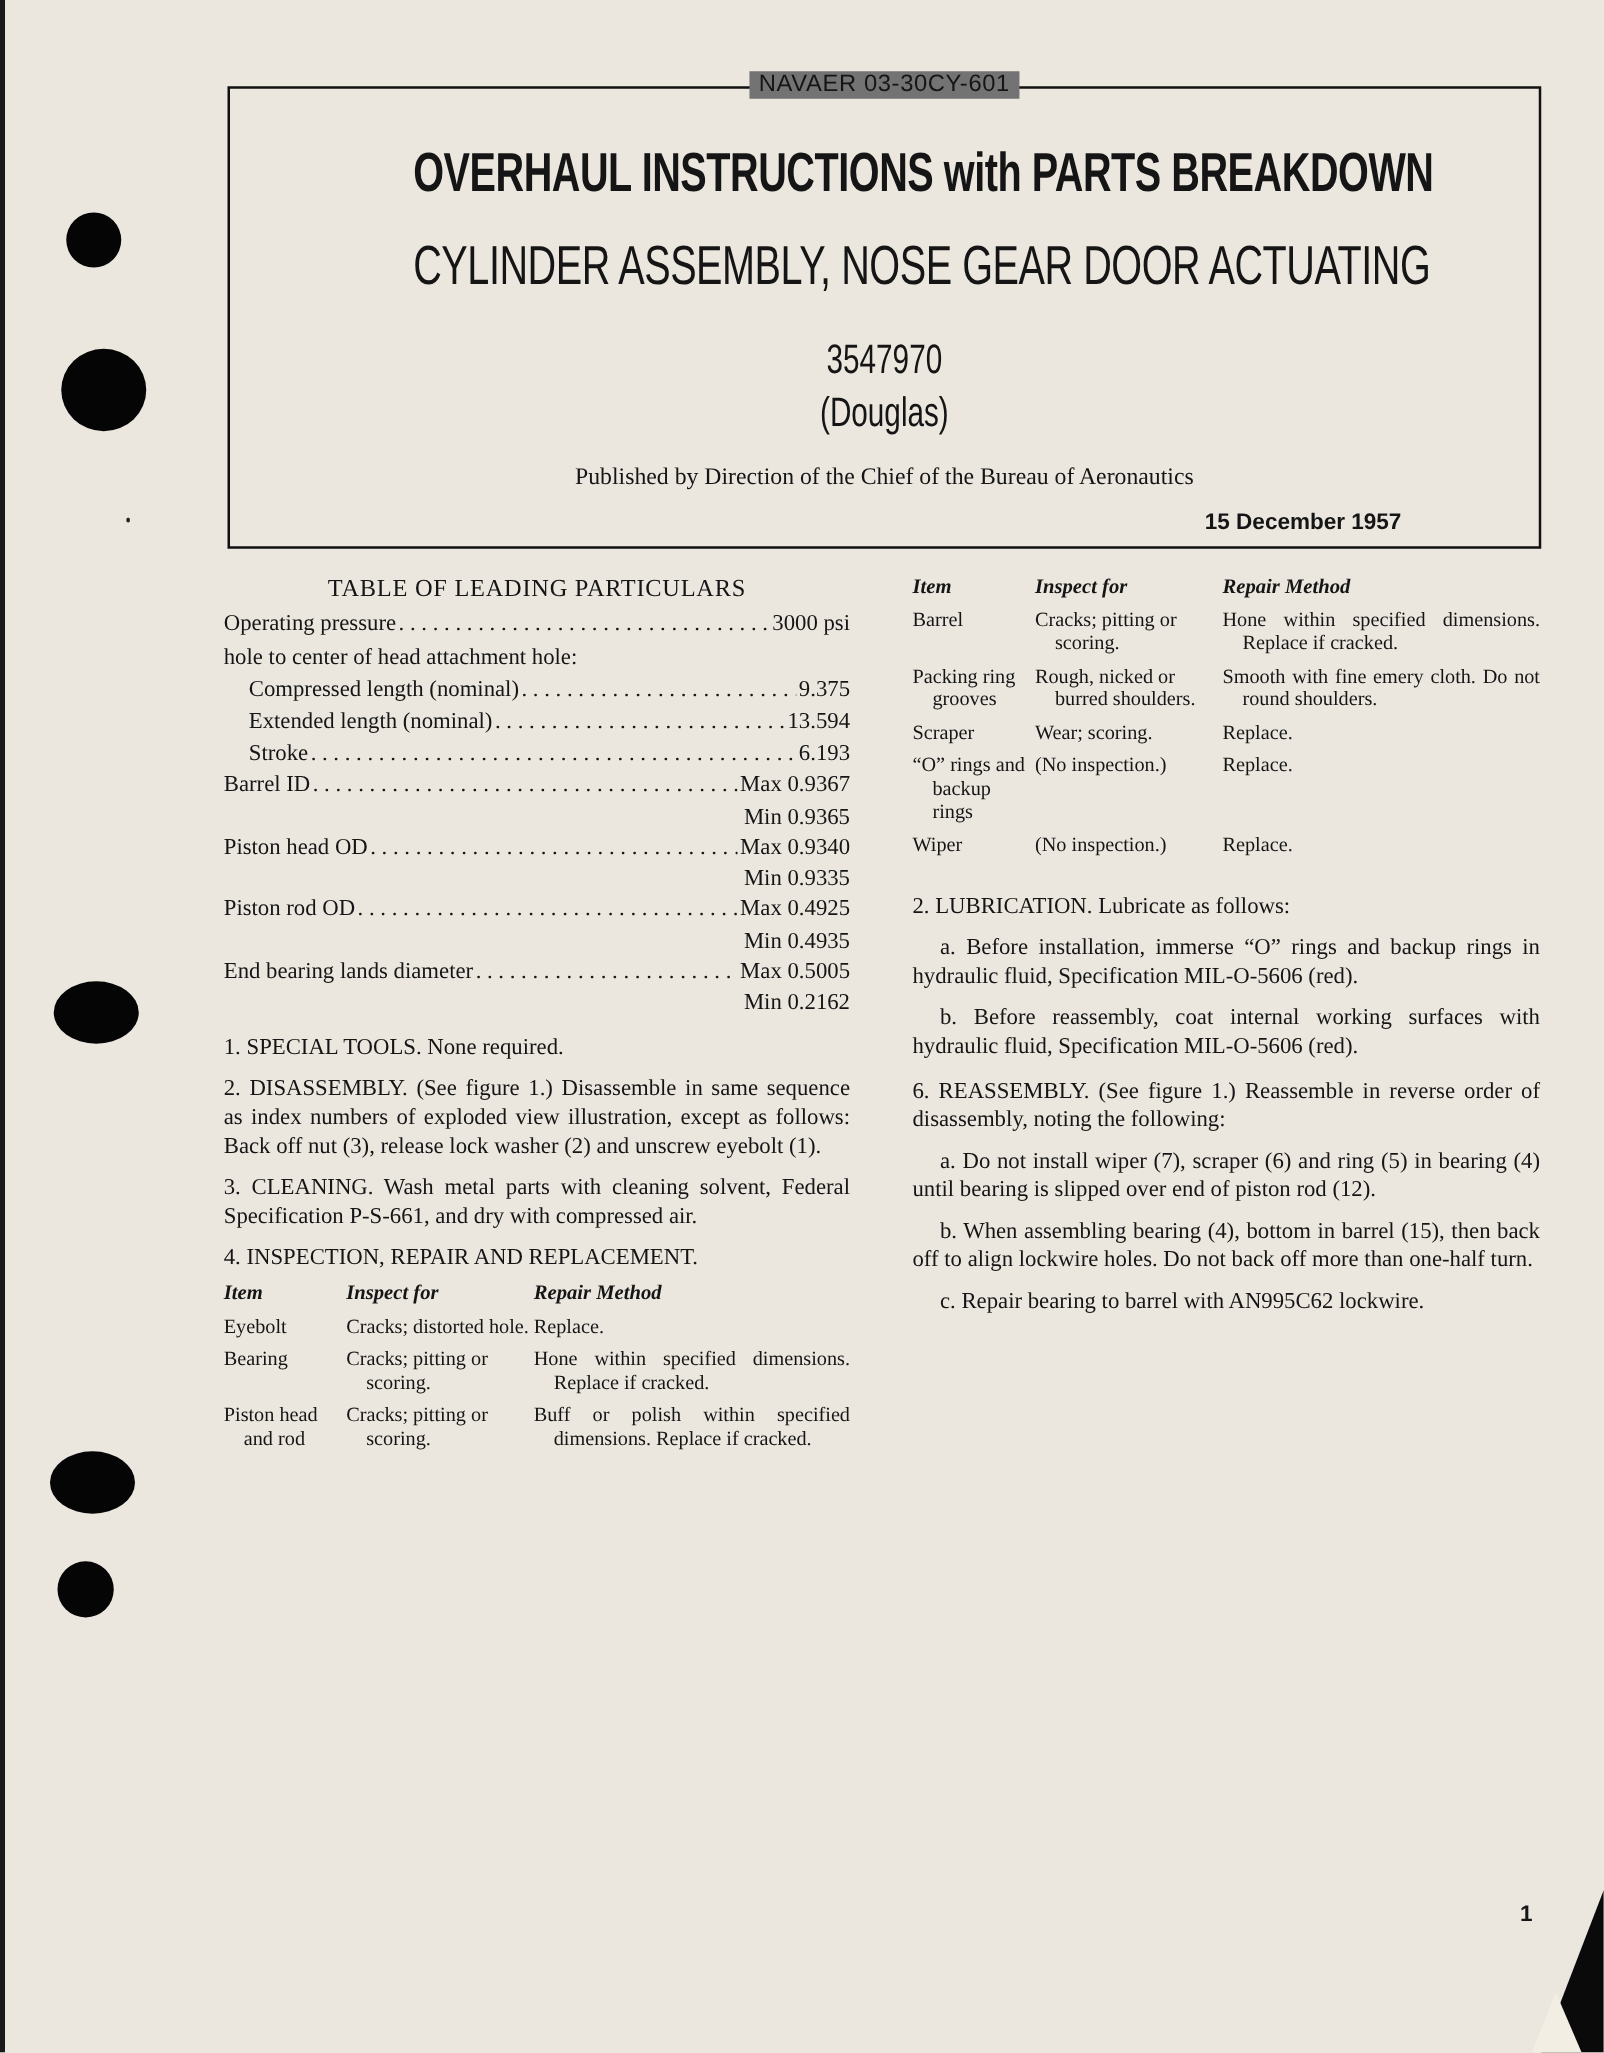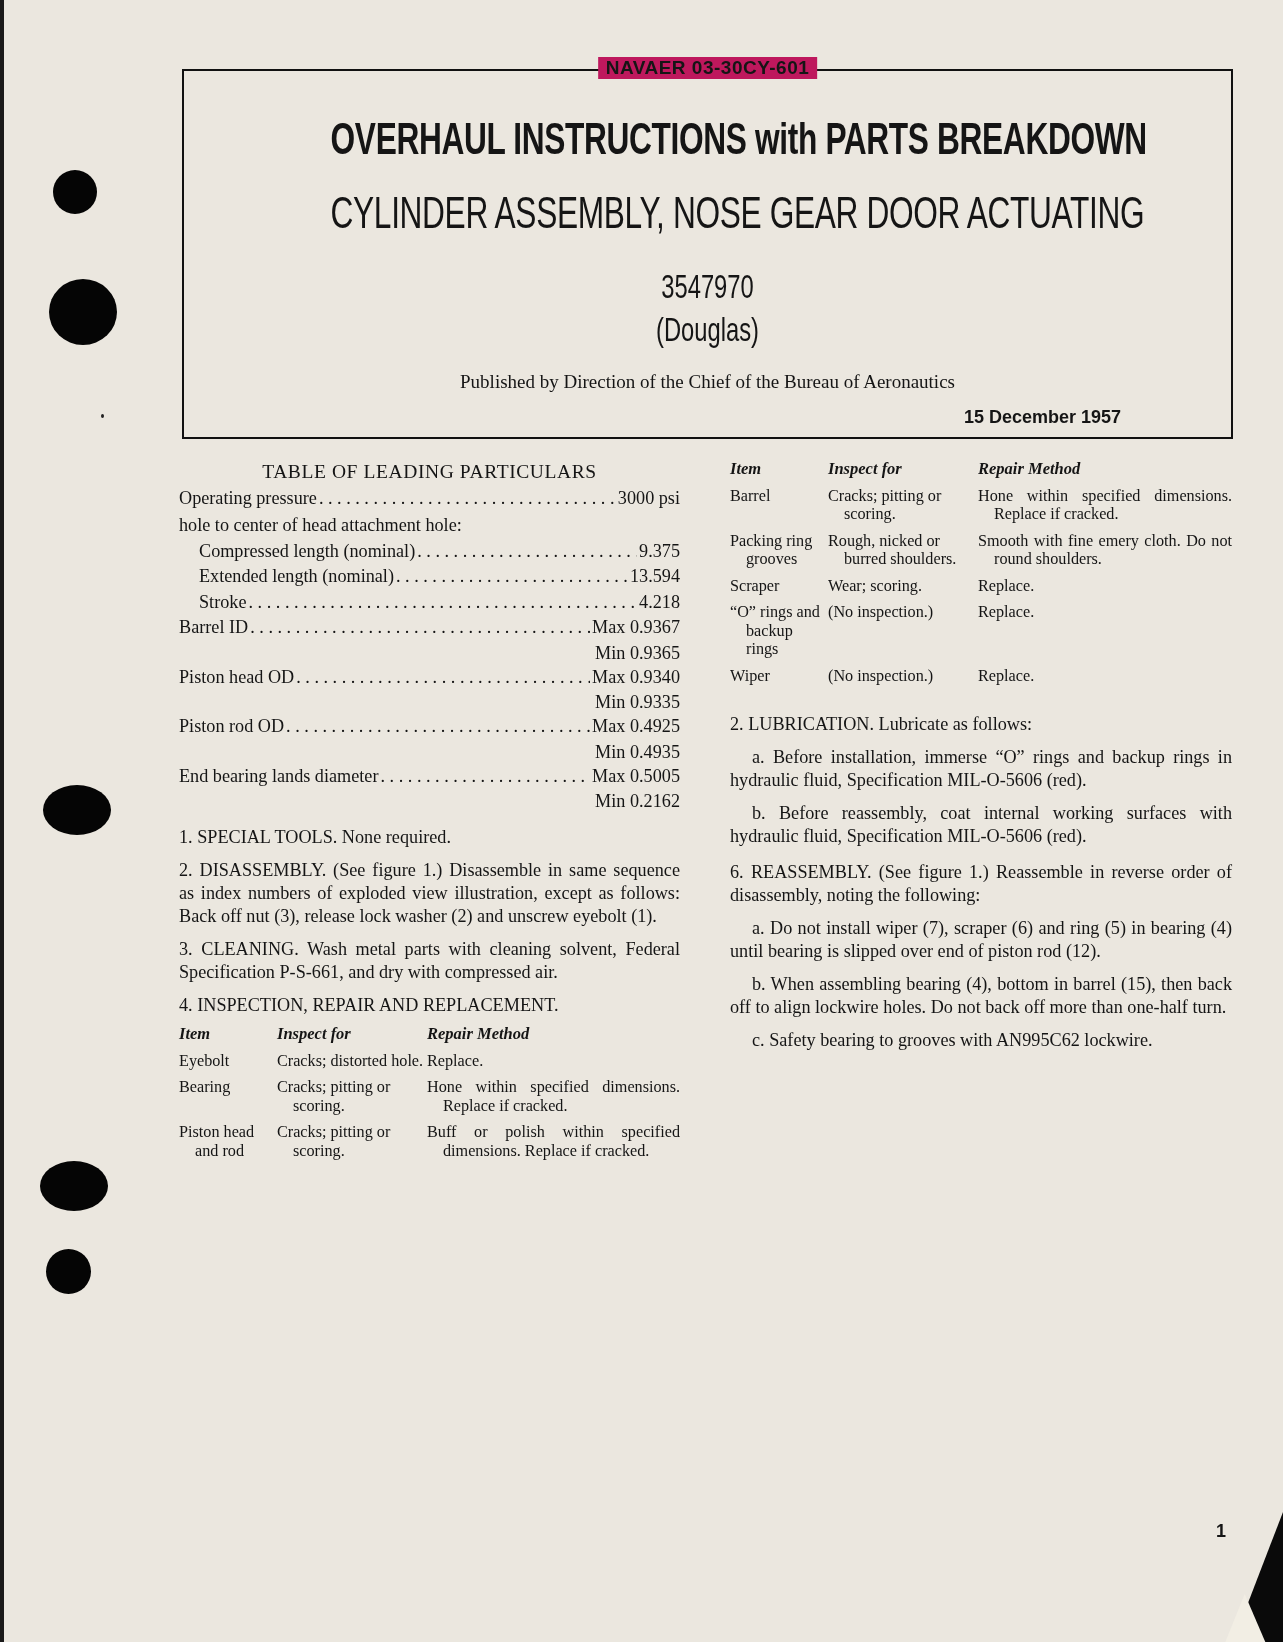--- a/index.html
+++ b/index.html
@@ -16,22 +16,22 @@
   .corner-fold { position:absolute; right:8px; bottom:0; width:0; height:0;
     border-right:40px solid transparent; border-bottom:48px solid #f2eee4; transform:skewX(-22deg); }
 
   
   .header-box {
     position:absolute; left:182px; top:69px; width:1051px; height:370px;
     border:2.5px solid #111; box-sizing:border-box;
   }
   .doc-number {
     position:absolute; top:-14px; left:50%; transform:translateX(-50%);
-    background:#be185d; padding:0 8px;
-    font-family:"Liberation Sans","DejaVu Sans",sans-serif; font-weight:bold;
+    background:#737373; padding:0 8px;
+    font-family:"Liberation Sans","DejaVu Sans",sans-serif; font-weight:normal;
     font-size:19px; letter-spacing:0.5px; white-space:nowrap;
   }
   .title1, .title2, .part-no, .maker {
     position:absolute; left:0; right:0; text-align:center;
     font-family:"Liberation Sans","DejaVu Sans",sans-serif;
     transform-origin:center; white-space:nowrap;
   }
   .title1 { top:43px; font-size:44px; font-weight:bold; transform:scaleX(0.72); letter-spacing:-0.5px; }
   .title2 { top:117px; font-size:44px; transform:scaleX(0.72); letter-spacing:-0.5px; }
   .part-no { top:197px; font-size:33px; transform:scaleX(0.72); }
@@ -116,21 +116,21 @@
     <span class="tlp-value">9.375</span>
   </div>
   <div class="tlp-row indent">
     <span class="tlp-label">Extended length (nominal)</span>
     <span class="tlp-dots"></span>
     <span class="tlp-value">13.594</span>
   </div>
   <div class="tlp-row indent">
     <span class="tlp-label">Stroke</span>
     <span class="tlp-dots"></span>
-    <span class="tlp-value">4.218</span>
+    <span class="tlp-value">6.193</span>
   </div>
 
   <div class="tlp-row">
     <span class="tlp-label">Barrel ID</span>
     <span class="tlp-dots"></span>
     <span class="tlp-value">Max 0.9367</span>
   </div>
   <div class="tlp-min">Min 0.9365</div>
 
   <div class="tlp-row">
@@ -236,16 +236,16 @@
   <p class="para sub">a. Before installation, immerse “O” rings and backup rings in hydraulic fluid, Specification MIL-O-5606 (red).</p>
   <div class="gap-s"></div>
   <p class="para sub">b. Before reassembly, coat internal working surfaces with hydraulic fluid, Specification MIL-O-5606 (red).</p>
   <div class="gap-m"></div>
   <p class="para">6. REASSEMBLY. (See figure 1.) Reassemble in reverse order of disassembly, noting the following:</p>
   <div class="gap-s"></div>
   <p class="para sub">a. Do not install wiper (7), scraper (6) and ring (5) in bearing (4) until bearing is slipped over end of piston rod (12).</p>
   <div class="gap-s"></div>
   <p class="para sub">b. When assembling bearing (4), bottom in barrel (15), then back off to align lockwire holes. Do not back off more than one-half turn.</p>
   <div class="gap-s"></div>
-  <p class="para sub">c. Safety bearing to grooves with AN995C62 lockwire.</p>
+  <p class="para sub">c. Repair bearing to barrel with AN995C62 lockwire.</p>
 </div>
 
 <div class="page-number">1</div>
 
 </body></html>

